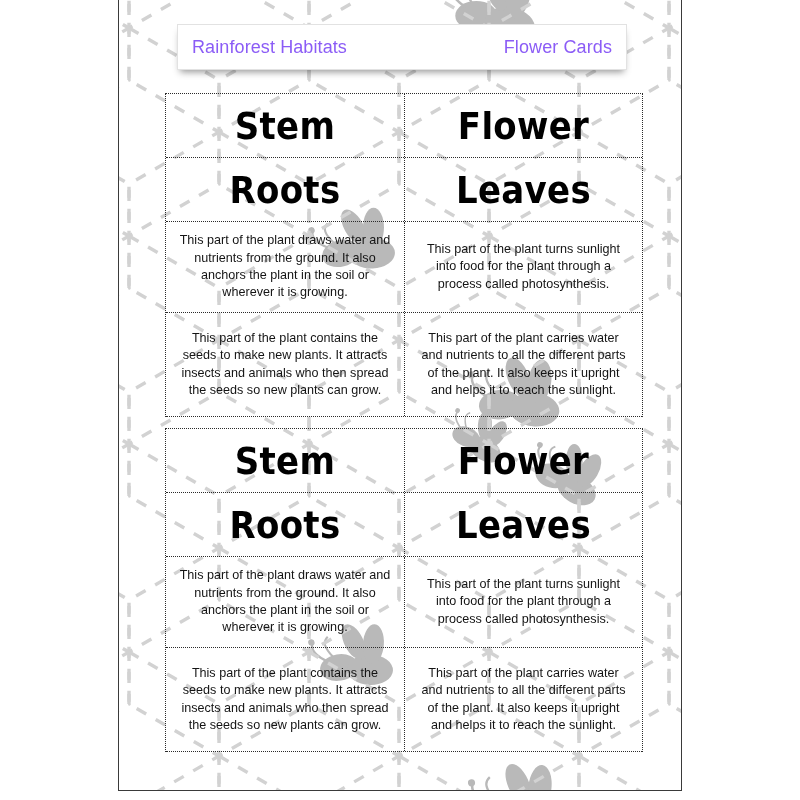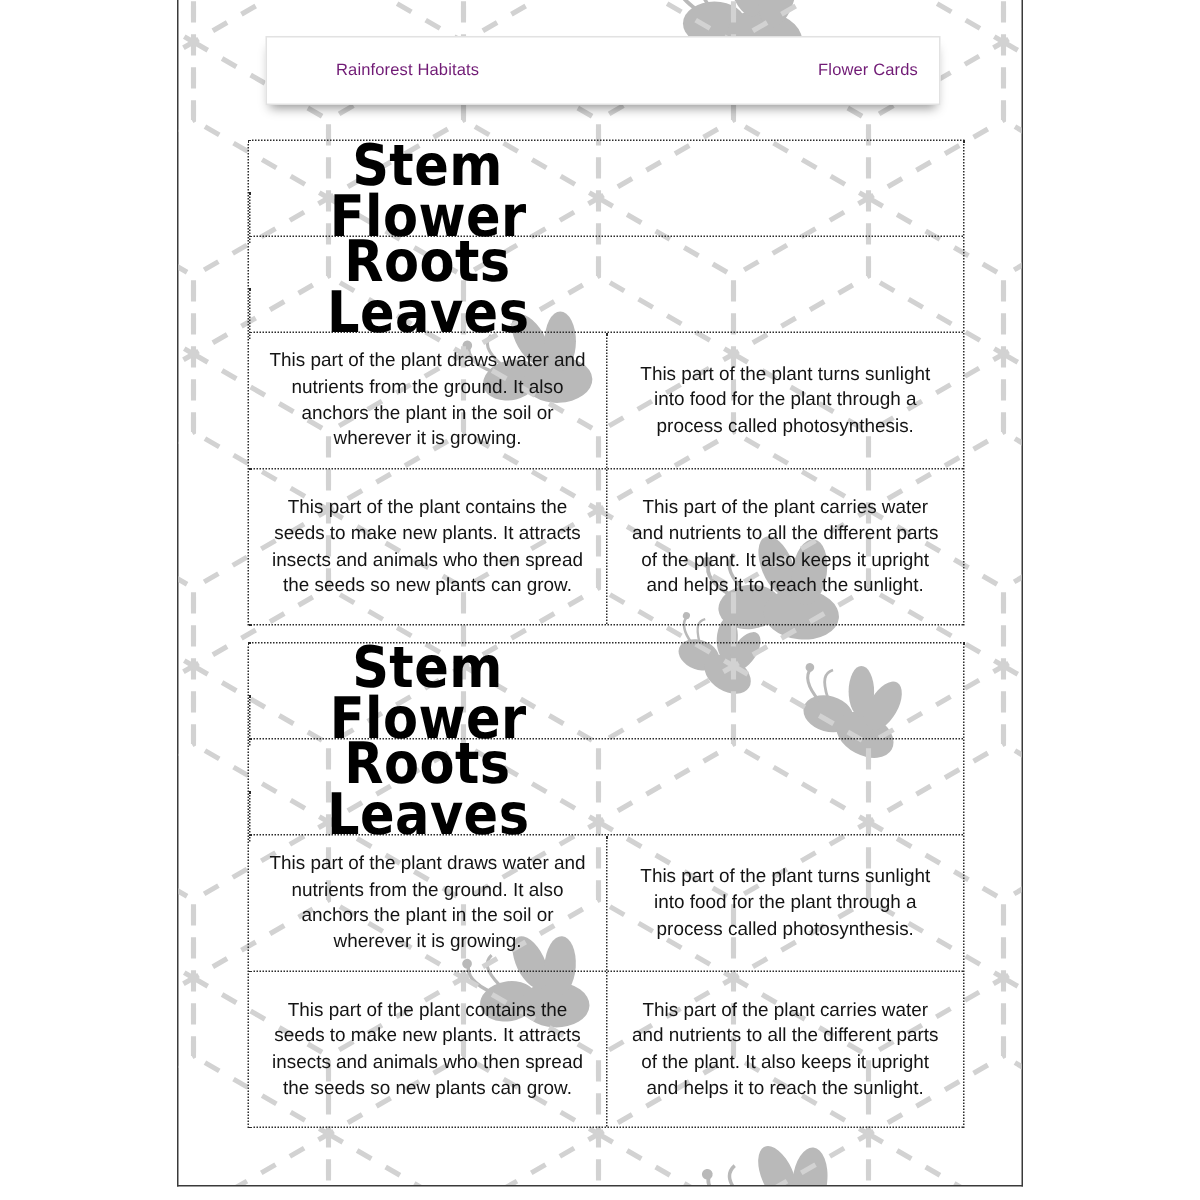--- a/index.html
+++ b/index.html
@@ -45,25 +45,24 @@
     background: #ffffff;
     border: 1px solid #e2e2e2;
     box-shadow: 0 5px 7px -3px rgba(0,0,0,0.42);
     z-index: 5;
     display: flex;
     align-items: center;
     justify-content: space-between;
     padding: 0 14px;
   }
   #header-bar .htxt {
-    font-size: 11px;
-    color: #701a75;
+    font-size: 18px;
+    color: #8b5cf6;
     letter-spacing: 0.1px;
     white-space: nowrap;
-    margin-left: 32px;
   }
 
   
   .block {
     position: absolute;
     left: 46px;
     width: 478px;
     z-index: 4;
     border: 1.3px dotted #2b2b2b;
     border-bottom: none;
@@ -80,21 +79,21 @@
   .cell {
     width: 50%;
     display: flex;
     align-items: center;
     justify-content: center;
     text-align: center;
     padding: 0 10px;
   }
   .cell + .cell { border-left: 1.3px dotted #2b2b2b; }
 
-  .row-word { height: 64px; flex-direction: column; }
+  .row-word { height: 64px; }
   .row-desc-a { height: 91px; }
   .row-desc-b { height: 104px; }
 
   .word {
     font-family: "DejaVu Sans", sans-serif;
     font-weight: 700;
     font-size: 34px;
     color: #000000;
     letter-spacing: 0.3px;
     line-height: 1;

